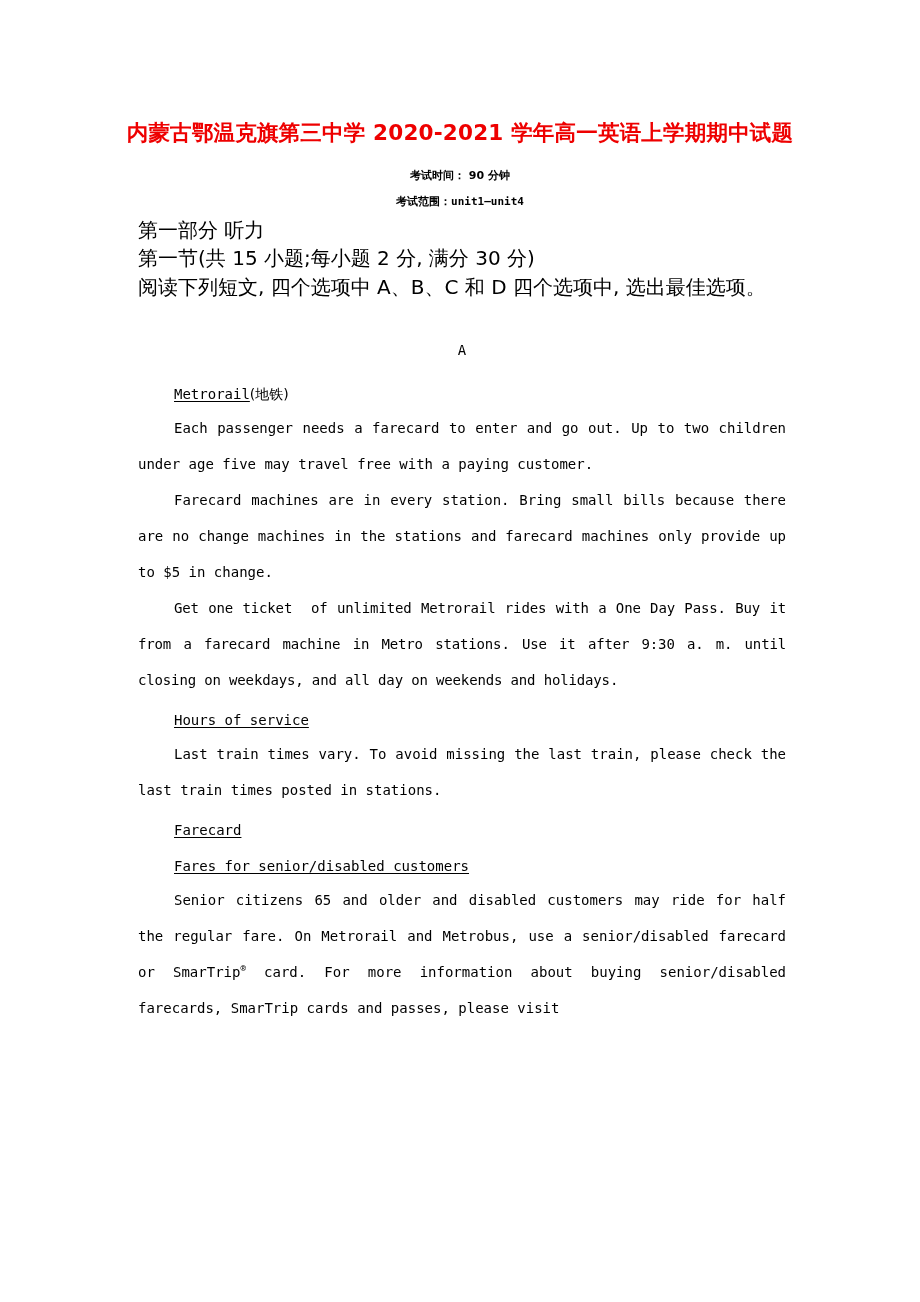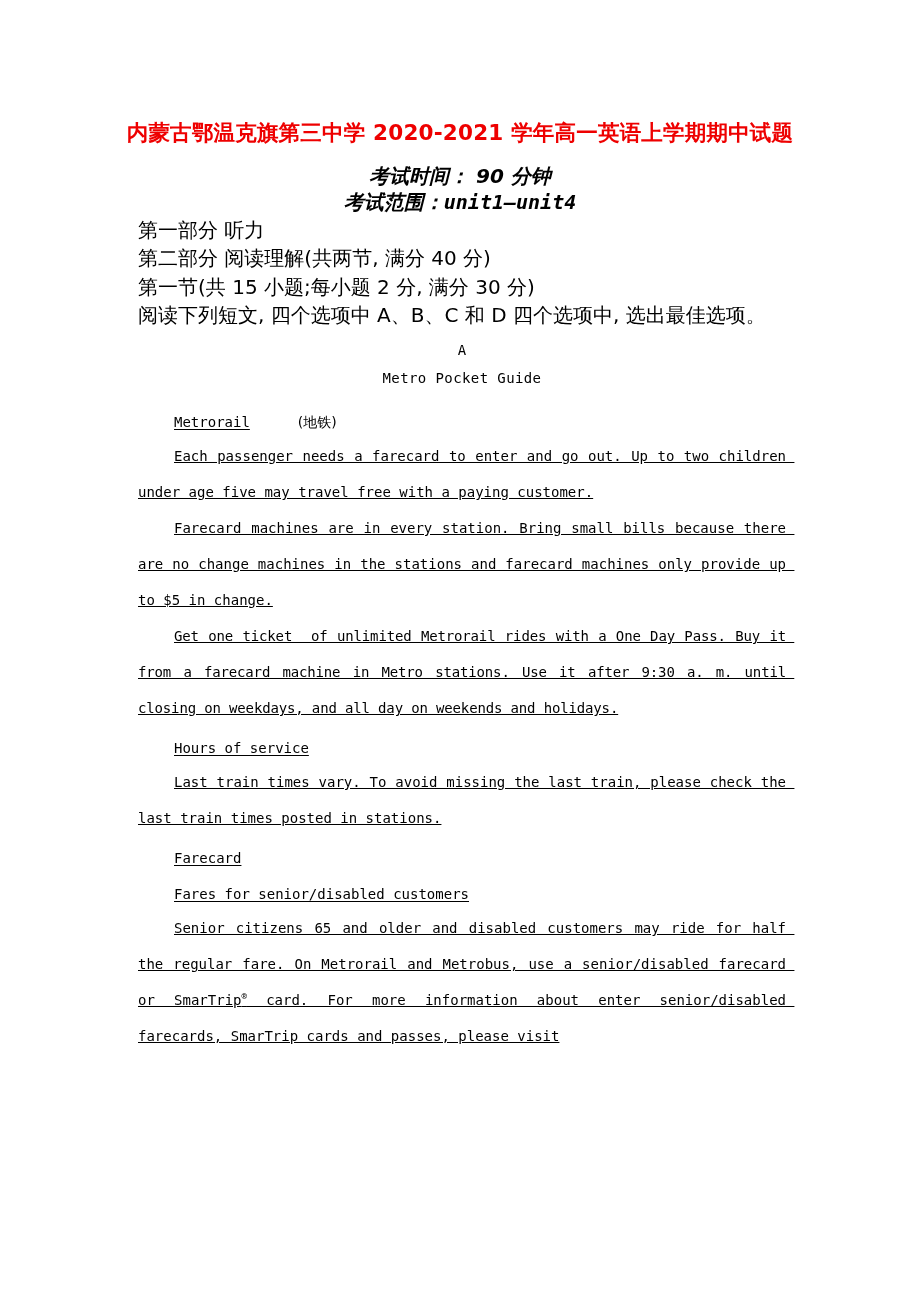--- a/index.html
+++ b/index.html
@@ -44,24 +44,23 @@
   .subtitle-block {
     position: absolute;
     left: 0;
     top: 163px;
     width: 920px;
     text-align: center;
   }
   .subtitle {
     font-family: "DejaVu Sans", "Liberation Sans", sans-serif;
     font-weight: bold;
-    font-size: 20px;
+    font-size: 11px;
     line-height: 26px;
     white-space: nowrap;
-    font-style: italic;
   }
   .subtitle .mono-run {
     font-family: "DejaVu Sans Mono", "Liberation Mono", monospace;
     font-weight: bold;
   }
 
   
   .cn-block {
     position: absolute;
     left: 138px;
@@ -98,33 +97,31 @@
     line-height: 28px;
     margin-left: 36px;
     margin-top: 8px;
     margin-bottom: 2px;
     white-space: nowrap;
   }
   .sub-head .u { text-decoration: underline; text-underline-offset: 2px; }
   .sub-head .cn {
     font-family: "DejaVu Sans", "Liberation Sans", sans-serif;
     text-decoration: none;
-    margin-left: 48px;
   }
 
   .para {
     font-family: "DejaVu Sans Mono", "Liberation Mono", monospace;
     font-size: 14px;
     line-height: 36px;
     text-align: justify;
     text-justify: inter-character;
     text-indent: 36px;
     margin: 0;
     white-space: pre-wrap;
-    text-decoration: underline;
   }
   .para.tight { letter-spacing: -0.15px; }
 
   .hours-line {
     font-family: "DejaVu Sans Mono", "Liberation Mono", monospace;
     font-size: 14px;
     line-height: 36px;
     margin-left: 36px;
     white-space: pre;
   }
@@ -147,30 +144,28 @@
 
   <div class="subtitle-block">
     <div class="subtitle">考试时间： 90 分钟</div>
     <div class="subtitle">
       <span>考试范围：</span><span class="mono-run">unit1—unit4</span>
     </div>
   </div>
 
   <div class="cn-block">
     <div class="cn-line">第一部分  听力</div>
-    <div class="cn-line">第二部分   阅读理解(共两节, 满分 40 分)</div>
     <div class="cn-line">第一节(共 15 小题;每小题 2 分, 满分 30 分)</div>
     <div class="cn-line">阅读下列短文, 四个选项中 A、B、C 和 D 四个选项中, 选出最佳选项。</div>
   </div>
 
   <div class="en-area">
 
     <div class="en-center section-letter">A</div>
 
-    <div class="en-center">Metro Pocket Guide</div>
 
     <div class="spacer-8"></div>
 
     <div class="sub-head">
       <span class="u">Metrorail</span><span class="cn">(地铁)</span>
     </div>
 
     <p class="para">Each passenger needs a farecard to enter and go out. Up to two children under age five may travel free with a paying customer.</p>
     <p class="para">Farecard machines are in every station. Bring small bills because there are no change machines in the stations and farecard machines only provide up to $5 in change.</p>
     <p class="para tight">Get one ticket  of unlimited Metrorail rides with a One Day Pass. Buy it from a farecard machine in Metro stations. Use it after 9:30 a. m. until closing on weekdays, and all day on weekends and holidays.</p>
@@ -185,17 +180,17 @@
 
     <div class="sub-head">
       <span class="u">Farecard</span>
     </div>
 
 
     <div class="sub-head">
       <span class="u">Fares for senior/disabled customers</span>
     </div>
 
-    <p class="para"><span>Senior citizens 65 and older and disabled customers may ride for half the regular fare. On Metrorail and Metrobus, use a senior/disabled farecard or SmarTrip</span><sup class="reg">®</sup><span> card. For more information about enter senior/disabled farecards, SmarTrip cards and passes, please visit</span></p>
+    <p class="para"><span>Senior citizens 65 and older and disabled customers may ride for half the regular fare. On Metrorail and Metrobus, use a senior/disabled farecard or SmarTrip</span><sup class="reg">®</sup><span> card. For more information about buying senior/disabled farecards, SmarTrip cards and passes, please visit</span></p>
 
   </div>
 
 </div>
 
 </body></html>

